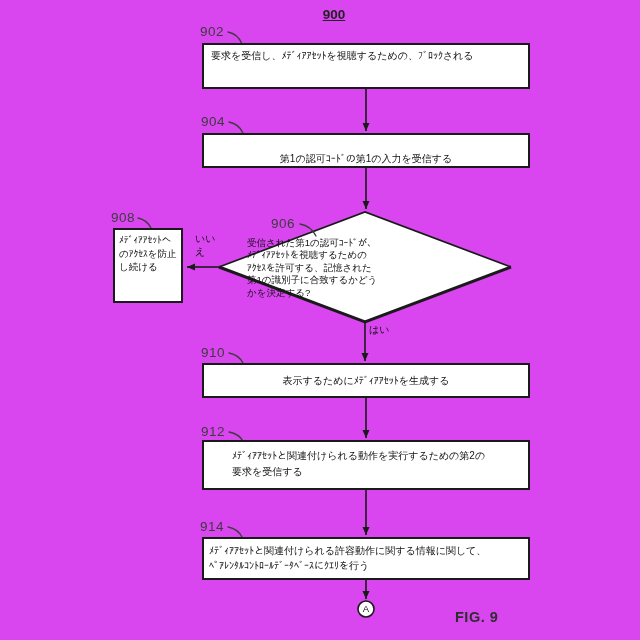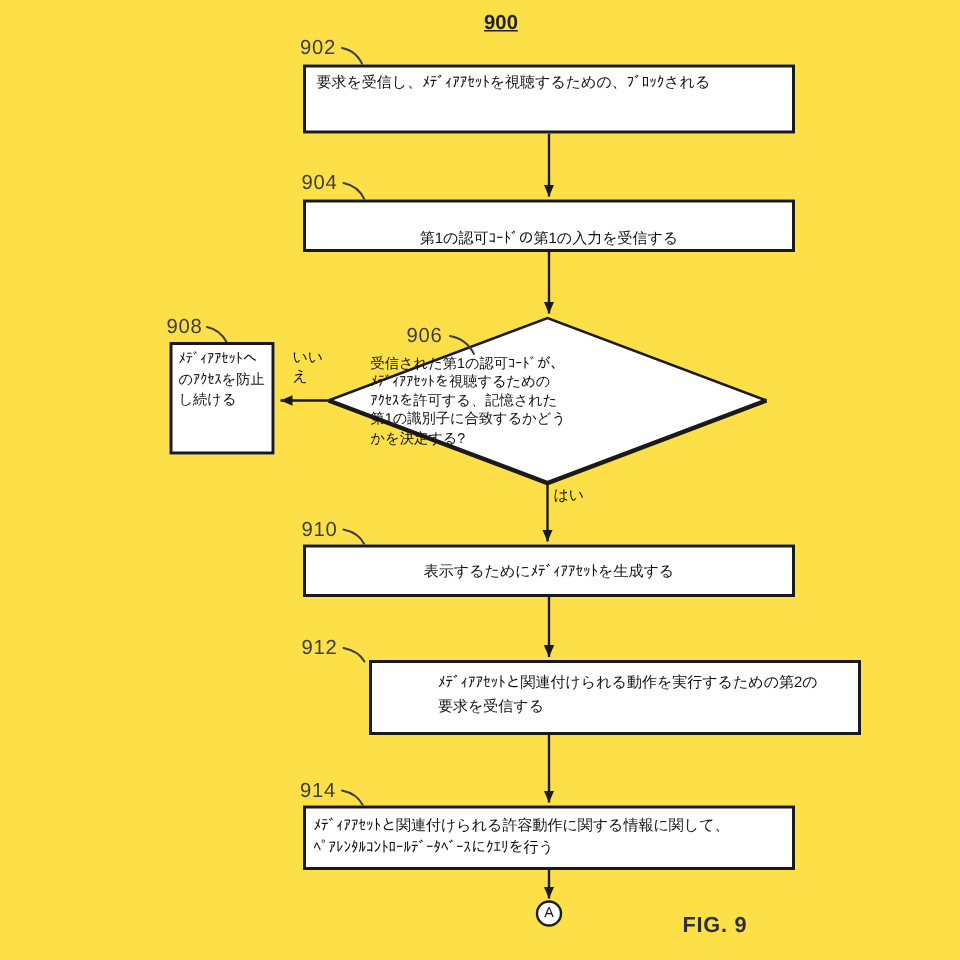--- a/index.html
+++ b/index.html
@@ -1,31 +1,31 @@
 <!DOCTYPE html>
 <html><head>
 <meta charset="utf-8">
 <style>
   html,body{margin:0;padding:0;background:#ffffff;}
   .canvas{
-    position:relative;width:640px;height:640px;background:#fde047;overflow:hidden;
+    position:relative;width:640px;height:640px;background:#d946ef;overflow:hidden;
     font-family:"Liberation Sans", sans-serif;color:#1c1c1c;
     -webkit-font-smoothing:antialiased;
   }
   svg.wires{position:absolute;left:0;top:0;width:640px;height:640px;}
   .node{
     position:absolute;box-sizing:border-box;background:#ffffff;
     border:2px solid #1a1a1a;font-size:10px;color:#111;
   }
   .node .ln{white-space:nowrap;}
   .box902{left:202px;top:43px;width:328px;height:46px;padding:3px 6px 0 7px;line-height:15.5px;}
   .box904{left:202px;top:133px;width:328px;height:35px;display:flex;align-items:flex-end;justify-content:center;}
   .box908{left:113px;top:228px;width:70px;height:75px;padding:3px 1px 0 4px;font-size:9.5px;line-height:13.5px;}
   .box910{left:202px;top:363px;width:328px;height:35px;display:flex;align-items:center;justify-content:center;}
-  .box912{left:202px;top:440px;width:328px;height:50px;padding:6px 6px 0 44px;line-height:16px;margin-left:44px;}
+  .box912{left:202px;top:440px;width:328px;height:50px;padding:6px 6px 0 28px;line-height:16px;}
   .box914{left:202px;top:537px;width:328px;height:43px;padding:4px 6px 16px 5px;line-height:15px;}
   .diamond-text{
     position:absolute;left:247px;top:237px;width:145px;
     font-size:9.5px;line-height:12.4px;color:#111;
   }
   .refnum{
     position:absolute;font-size:13.5px;color:#3c3c3c;letter-spacing:0.5px;
     font-weight:400;
   }
   .r902{left:200px;top:24px;}

